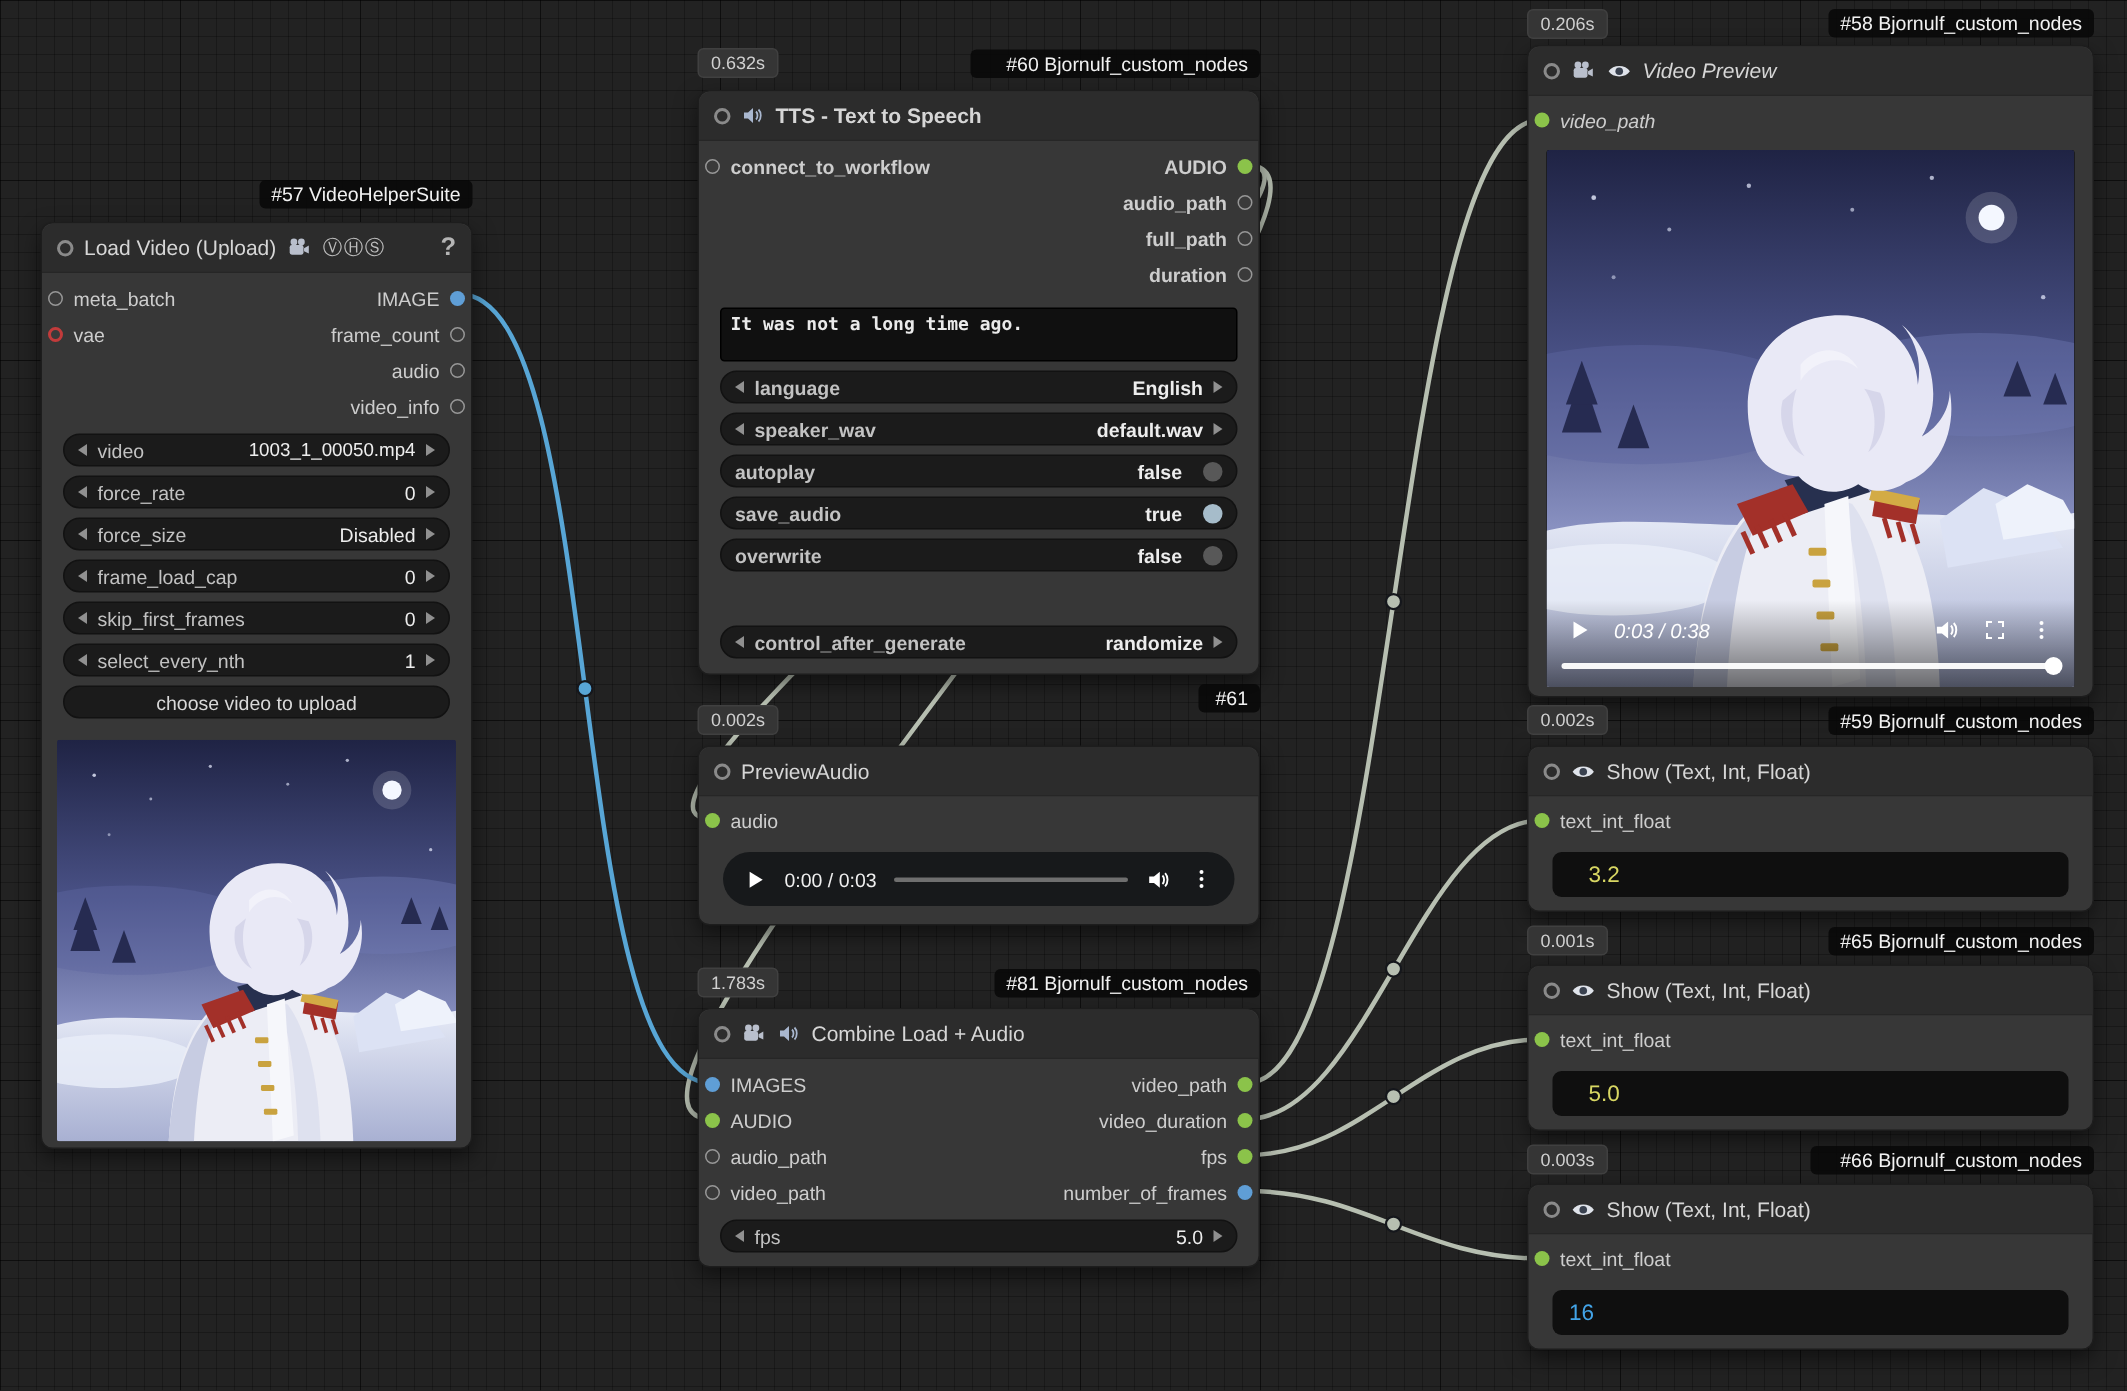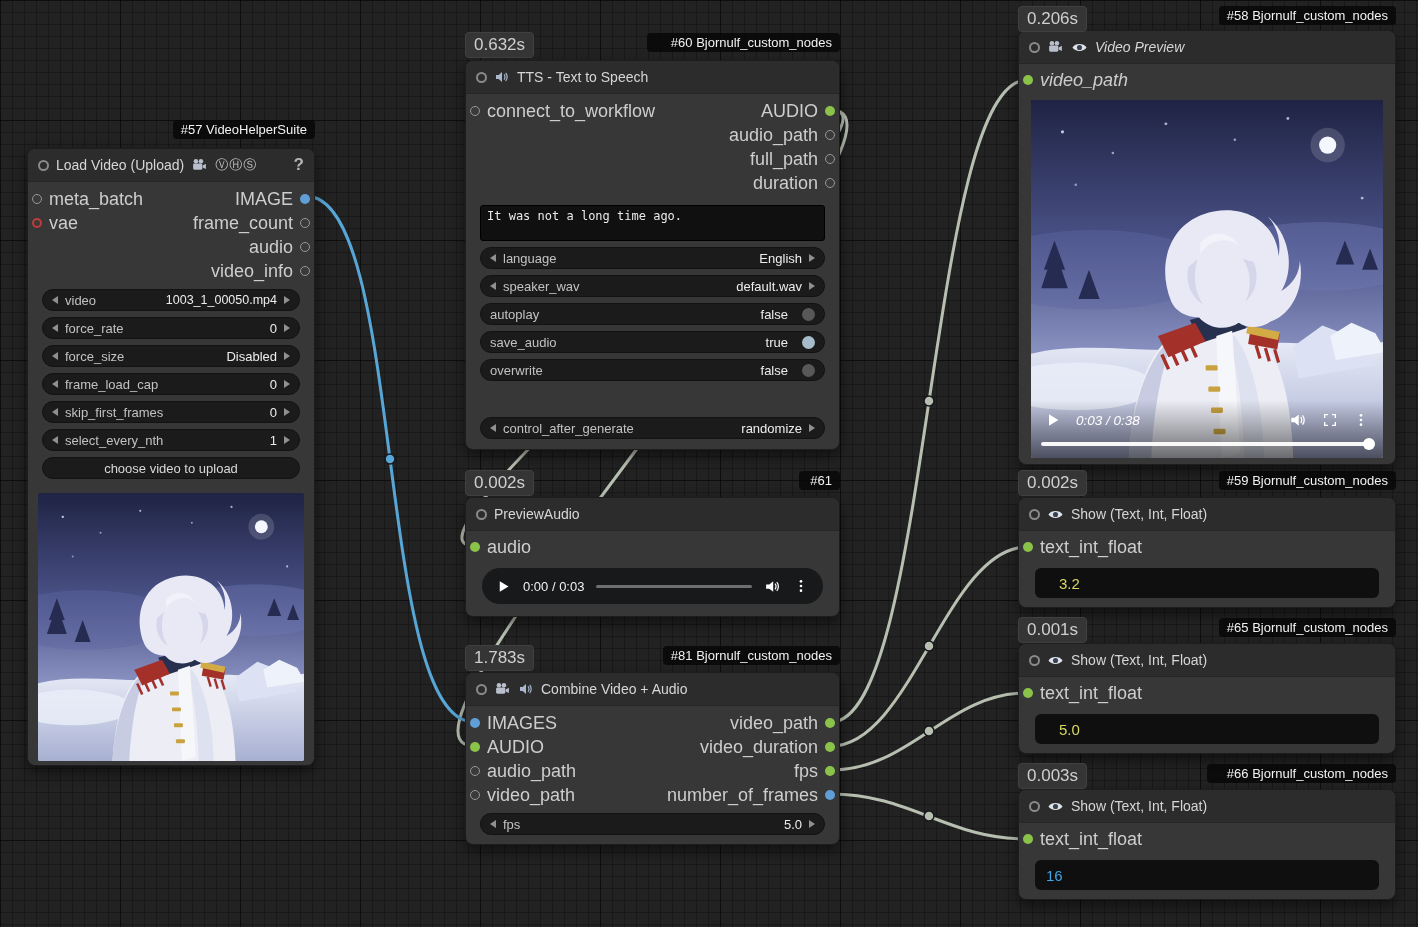--- a/index.html
+++ b/index.html
@@ -36,21 +36,21 @@
     border-radius:8px 8px 0 0;display:flex;align-items:center;gap:7px;
     padding:0 10px;font-size:14px;color:#d6d6d6;white-space:nowrap;
   }
   .cdot{width:11px;height:11px;border-radius:50%;border:2px solid #8a8a8a;box-sizing:border-box;flex:none;}
   .hspacer{flex:1;}
   .help{color:#b5b5b5;font-size:17px;font-weight:bold;}
   .vhs{color:#bdbdbd;letter-spacing:1px;font-size:13px;}
   .hicon{display:flex;align-items:center;flex:none;}
 
   .ports{padding-top:5px;}
-  .prow{position:relative;height:24px;display:flex;align-items:center;padding:0 21px;font-size:18px;color:#cdcdcd;}
+  .prow{position:relative;height:24px;display:flex;align-items:center;padding:0 21px;font-size:13px;color:#cdcdcd;}
   .pin{position:absolute;left:4px;top:50%;transform:translateY(-50%);width:10px;height:10px;border-radius:50%;box-sizing:border-box;}
   .pout{position:absolute;right:4px;top:50%;transform:translateY(-50%);width:10px;height:10px;border-radius:50%;box-sizing:border-box;}
   .lbl-out{margin-left:auto;}
   .pt-green{background:#8bc34a;}
   .pt-blue{background:#5f9ed6;}
   .pt-gray{background:#3a3a3a;border:1.5px solid #979797;}
   .pt-red{background:#3a3a3a;border:2px solid #c23b3b;}
 
   .wgt{
     height:22px;margin:6px 14px 0;background:#1b1b1b;border:1px solid #121212;
@@ -95,21 +95,21 @@
   .vc-spacer{flex:1;}
   .vc-progress{height:4px;background:rgba(255,255,255,.95);margin:2px 10px 12px;border-radius:2px;position:relative;}
   .vc-thumb{position:absolute;right:-2px;top:-4px;width:12px;height:12px;border-radius:50%;background:#fff;}
 
   .idchip{
     position:absolute;z-index:3;background:rgba(8,8,8,.88);color:#f2f2f2;
     font-size:13px;padding:2px 8px;border-radius:4px;white-space:nowrap;
   }
   .tchip{
     position:absolute;z-index:3;background:#353535;border:1px solid #404040;
-    color:#cfcfcf;font-size:17px;padding:2px 8px;border-radius:4px;white-space:nowrap;
+    color:#cfcfcf;font-size:12px;padding:2px 8px;border-radius:4px;white-space:nowrap;
   }
 </style>
 </head>
 <body>
 
 <div class="canvas">
 
   <svg width="0" height="0" style="position:absolute" aria-hidden="true">
     <defs>
       <linearGradient id="gSky" x1="0" y1="0" x2="0" y2="1">
@@ -197,21 +197,21 @@
     <circle class="d-pale" cx="929" cy="401" r="5"></circle>
     <circle class="d-pale" cx="929" cy="646" r="5"></circle>
     <circle class="d-pale" cx="929" cy="731" r="5"></circle>
     <circle class="d-pale" cx="929" cy="816" r="5"></circle>
   </svg>
 
   <div class="idchip" style="top:120px;right:1103px;">#57 VideoHelperSuite</div>
   <div class="tchip" style="left:465px;top:32px;">0.632s</div>
   <div class="idchip" style="right:578px;top:33px;padding-left:24px;">#60 Bjornulf_custom_nodes</div>
   <div class="tchip" style="left:465px;top:470px;">0.002s</div>
-  <div class="idchip" style="right:578px;top:471px;padding-left:11px;">#61</div>
+  <div class="idchip" style="right:578px;top:456px;padding-left:11px;">#61</div>
   <div class="tchip" style="left:465px;top:645px;">1.783s</div>
   <div class="idchip" style="right:578px;top:646px;">#81 Bjornulf_custom_nodes</div>
   <div class="tchip" style="left:1018px;top:6px;">0.206s</div>
   <div class="idchip" style="right:22px;top:6px;">#58 Bjornulf_custom_nodes</div>
   <div class="tchip" style="left:1018px;top:470px;">0.002s</div>
   <div class="idchip" style="right:22px;top:471px;">#59 Bjornulf_custom_nodes</div>
   <div class="tchip" style="left:1018px;top:617px;">0.001s</div>
   <div class="idchip" style="right:22px;top:618px;">#65 Bjornulf_custom_nodes</div>
   <div class="tchip" style="left:1018px;top:763px;">0.003s</div>
   <div class="idchip" style="right:22px;top:764px;padding-left:20px;">#66 Bjornulf_custom_nodes</div>
@@ -293,21 +293,21 @@
     <div class="wgt wgt-btn">
       <span>choose video to upload</span>
     </div>
     <div class="imgprev">
       <svg class="scene-svg">
           <use href="#scene" width="100%" height="100%"></use>
         </svg>
     </div>
   </div>
 
-  <div class="node" style="left:465px;top:60px;width:375px;height:390px;">
+  <div class="node" style="left:465px;top:60px;width:375px;height:390px;font-weight:bold;">
     <div class="nheader">
       <span class="cdot"></span>
       <span class="hicon">
         <svg viewBox="0 0 24 24" width="16" height="16">
             <path d="M3,9 H7 L12,4.5 V19.5 L7,15 H3 Z" fill="#a9b7cf"></path>
             <path d="M15,8 C17,10 17,14 15,16" stroke="#a9b7cf" stroke-width="1.8" fill="none"></path>
             <path d="M17.5,6 C20.5,9 20.5,15 17.5,18" stroke="#a9b7cf" stroke-width="1.8" fill="none"></path>
           </svg>
       </span>
       <span>TTS - Text to Speech</span>
@@ -415,21 +415,21 @@
             <path d="M16.5,12 L21,9.5 V17 L16.5,14.8 Z" fill="#b9bfcc"></path>
           </svg>
       </span>
       <span class="hicon">
         <svg viewBox="0 0 24 24" width="16" height="16">
             <path d="M3,9 H7 L12,4.5 V19.5 L7,15 H3 Z" fill="#a9b7cf"></path>
             <path d="M15,8 C17,10 17,14 15,16" stroke="#a9b7cf" stroke-width="1.8" fill="none"></path>
             <path d="M17.5,6 C20.5,9 20.5,15 17.5,18" stroke="#a9b7cf" stroke-width="1.8" fill="none"></path>
           </svg>
       </span>
-      <span>Combine Video + Audio</span>
+      <span>Combine Load + Audio</span>
     </div>
     <div class="ports">
       <div class="prow">
         <span class="pin pt-blue"></span>
         <span>IMAGES</span>
         <span class="lbl-out">video_path</span>
         <span class="pout pt-green"></span>
       </div>
       <div class="prow">
         <span class="pin pt-green"></span>

